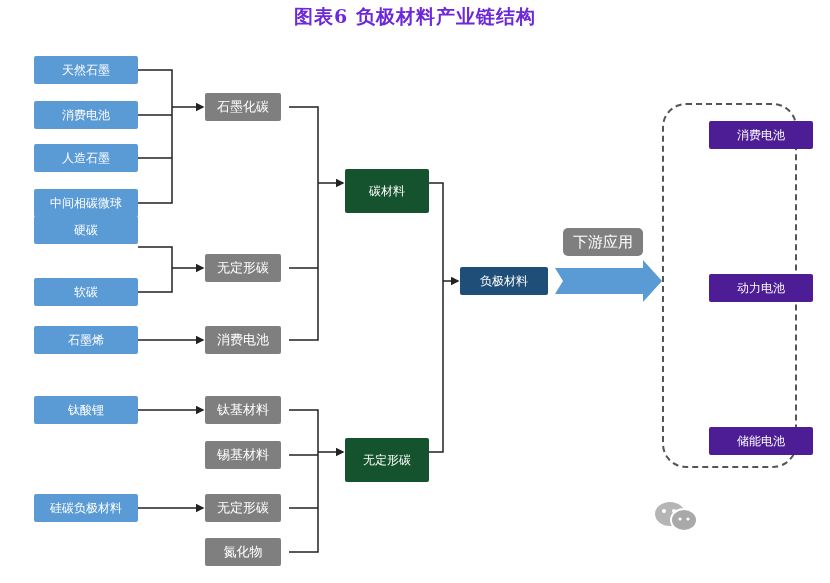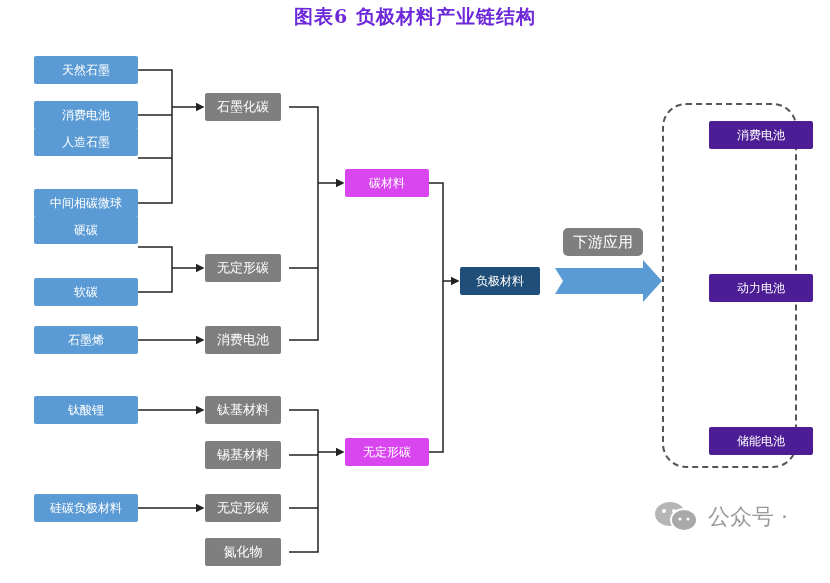--- a/index.html
+++ b/index.html
@@ -5,22 +5,22 @@
   html, body { margin:0; padding:0; background:#ffffff; }
   body { width:830px; height:583px; position:relative; overflow:hidden;
          font-family:"DejaVu Sans", sans-serif; }
   .title { position:absolute; left:0; width:830px; top:4px; text-align:center;
            font-family:"DejaVu Serif", serif; font-size:19px; font-weight:bold; color:#6d28d9; letter-spacing:1px; }
   .box { position:absolute; display:flex; align-items:center; justify-content:center;
          border-radius:2px; color:#fff; font-family:"DejaVu Serif", serif; font-size:12px;
          box-sizing:border-box; }
   .src { background:#5b9bd5; width:104px; height:28px; left:34px; }
   .mid { background:#7f7f7f; width:76px; height:28px; left:205px; font-size:13px; }
-  .cat { background:#d946ef; width:84px; height:28px; left:345px; }
-  .anode { background:#1f4e79; width:80px; height:28px; left:460px; top:267px; }
+  .cat { background:#14532d; width:84px; height:44px; left:345px; }
+  .anode { background:#1f4e79; width:88px; height:28px; left:460px; top:267px; }
   .app { background:#4c1d95; width:104px; height:28px; left:709px; }
   .down { position:absolute; left:563px; top:228px; width:80px; height:28px; background:#7f7f7f;
           border-radius:5px; color:#fff; font-size:15px; display:flex; align-items:center; justify-content:center; }
   .dashbox { position:absolute; left:662px; top:103px; width:135px; height:365px;
              border:2px dashed #555; border-radius:24px; box-sizing:border-box; }
   svg.lines { position:absolute; left:0; top:0; }
   .wm { position:absolute; left:652px; top:500px; display:flex; align-items:center; color:#999; font-size:22px; }
   .wm .ico { width:50px; height:34px; position:relative; margin-right:6px; }
 </style>
 </head>
@@ -59,21 +59,21 @@
     <path d="M318,452 H343" marker-end="url(#ah)"></path>
 
     <path d="M429,183 H443 V452 H429"></path>
     <path d="M443,281 H458" marker-end="url(#ah)"></path>
   </g>
   <path d="M555,268 H643 V260 L662,281 L643,302 V294 H555 L563,281 Z" fill="#5b9bd5"></path>
 </svg>
 
 <div class="box src" style="top:56px">天然石墨</div>
 <div class="box src" style="top:101px">消费电池</div>
-<div class="box src" style="top:128px">人造石墨</div>
+<div class="box src" style="top:144px">人造石墨</div>
 <div class="box src" style="top:189px">中间相碳微球</div>
 <div class="box src" style="top:216px">硬碳</div>
 <div class="box src" style="top:278px">软碳</div>
 <div class="box src" style="top:326px">石墨烯</div>
 <div class="box src" style="top:396px">钛酸锂</div>
 <div class="box src" style="top:494px">硅碳负极材料</div>
 
 <div class="box mid" style="top:93px">石墨化碳</div>
 <div class="box mid" style="top:254px">无定形碳</div>
 <div class="box mid" style="top:326px">消费电池</div>
@@ -98,14 +98,13 @@
   <span class="ico">
     <svg width="50" height="34">
       <ellipse cx="18" cy="14" rx="15" ry="12" fill="#b5b5b5"></ellipse>
       <ellipse cx="32" cy="20" rx="13" ry="11" fill="#a9a9a9" stroke="#fff" stroke-width="2"></ellipse>
       <circle cx="12" cy="11" r="2" fill="#fff"></circle>
         <circle cx="22" cy="11" r="2" fill="#fff"></circle>
       <circle cx="28" cy="19" r="1.6" fill="#fff"></circle>
         <circle cx="36" cy="19" r="1.6" fill="#fff"></circle>
     </svg>
   </span>
-  <span>公众号 ·</span>
 </div>
 
 </body></html>

